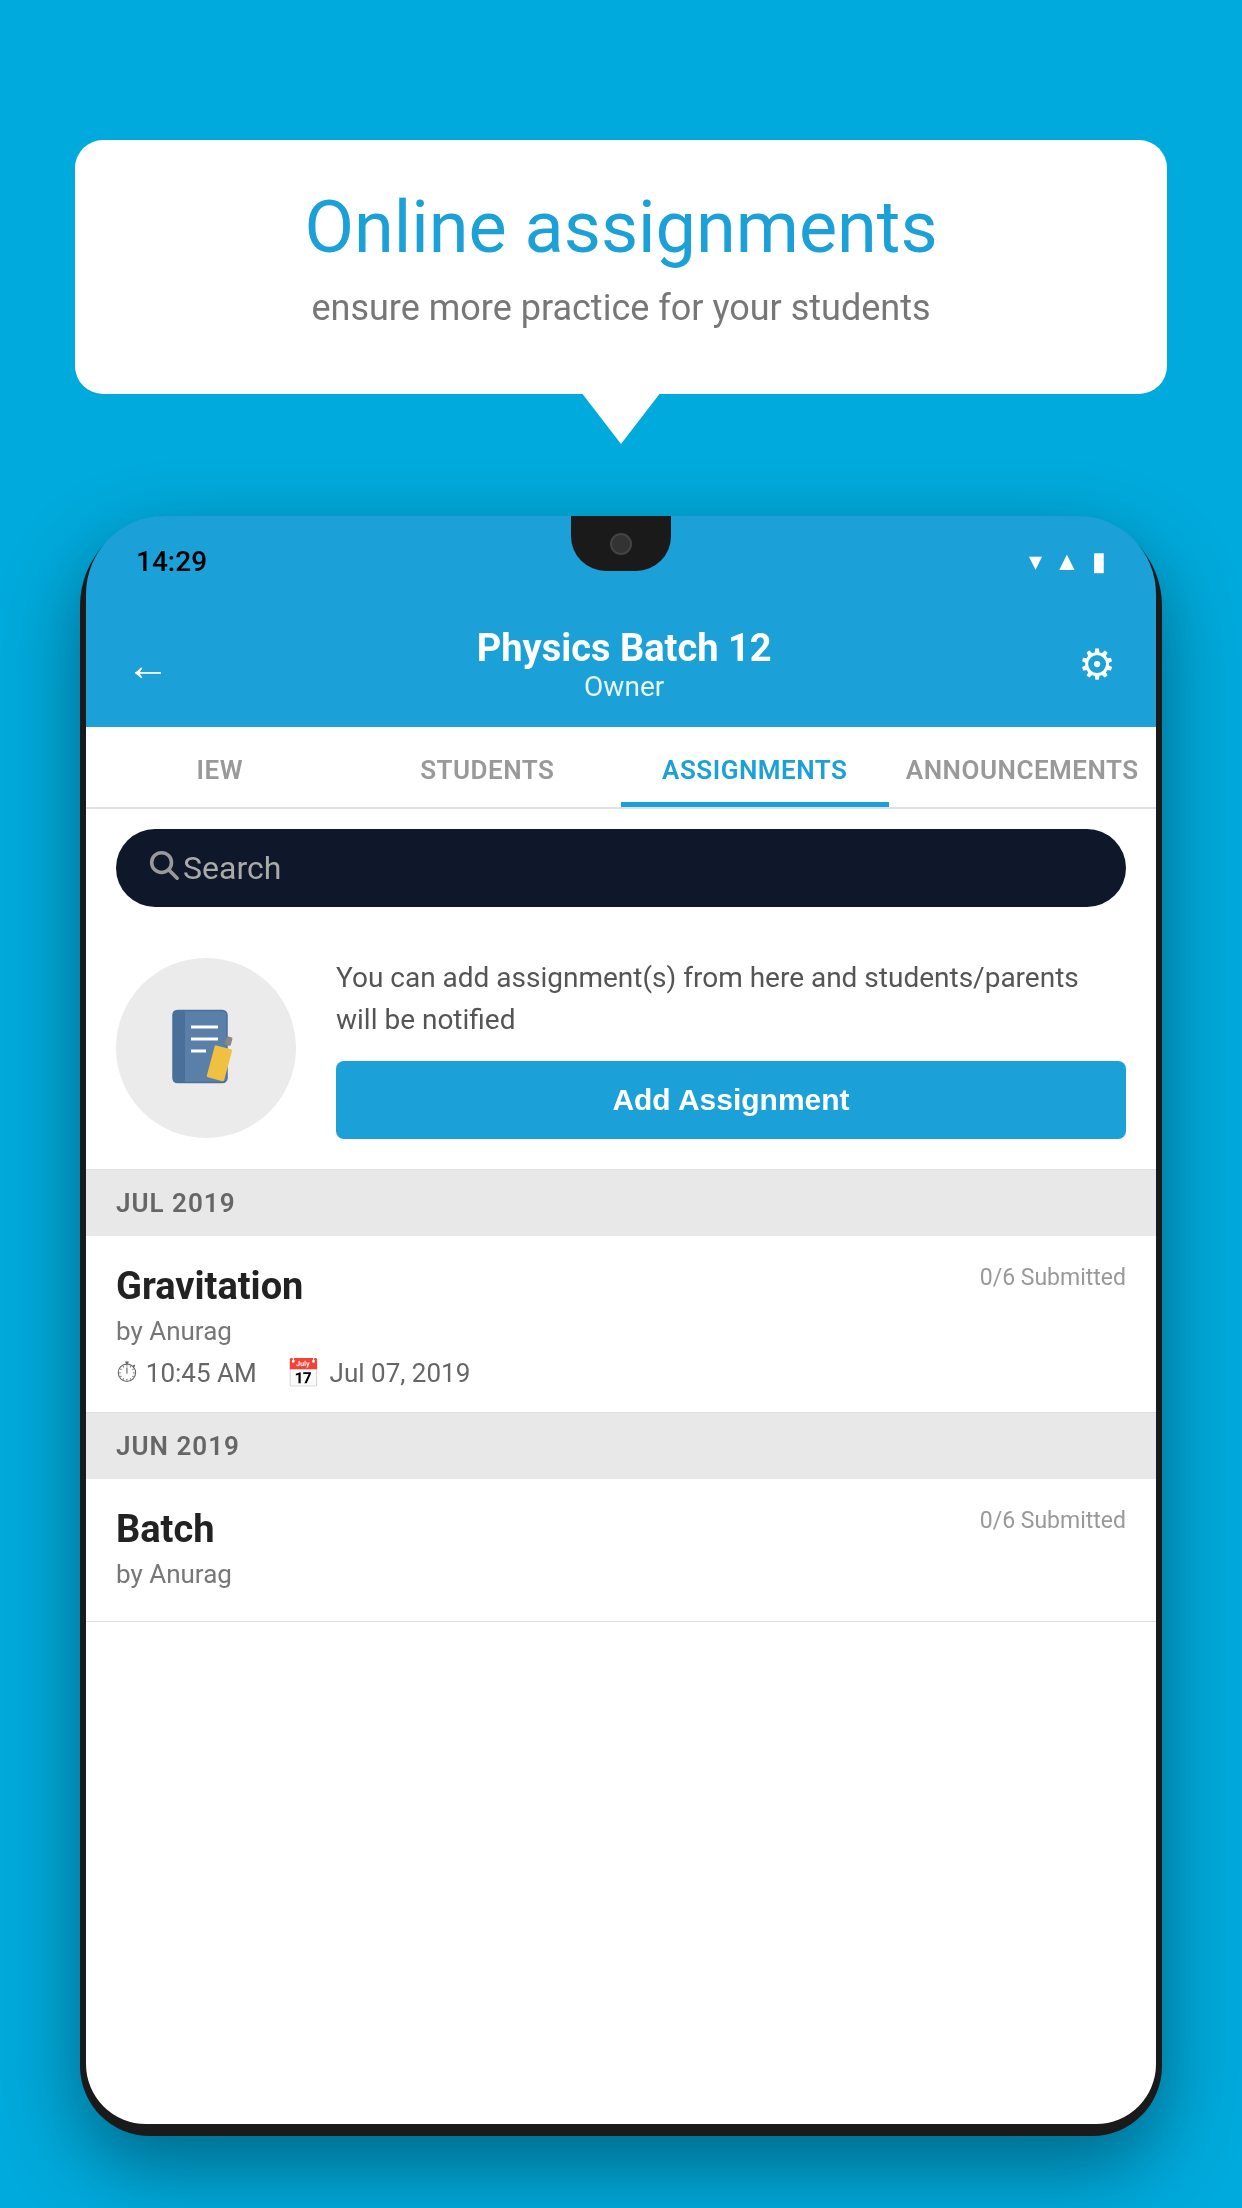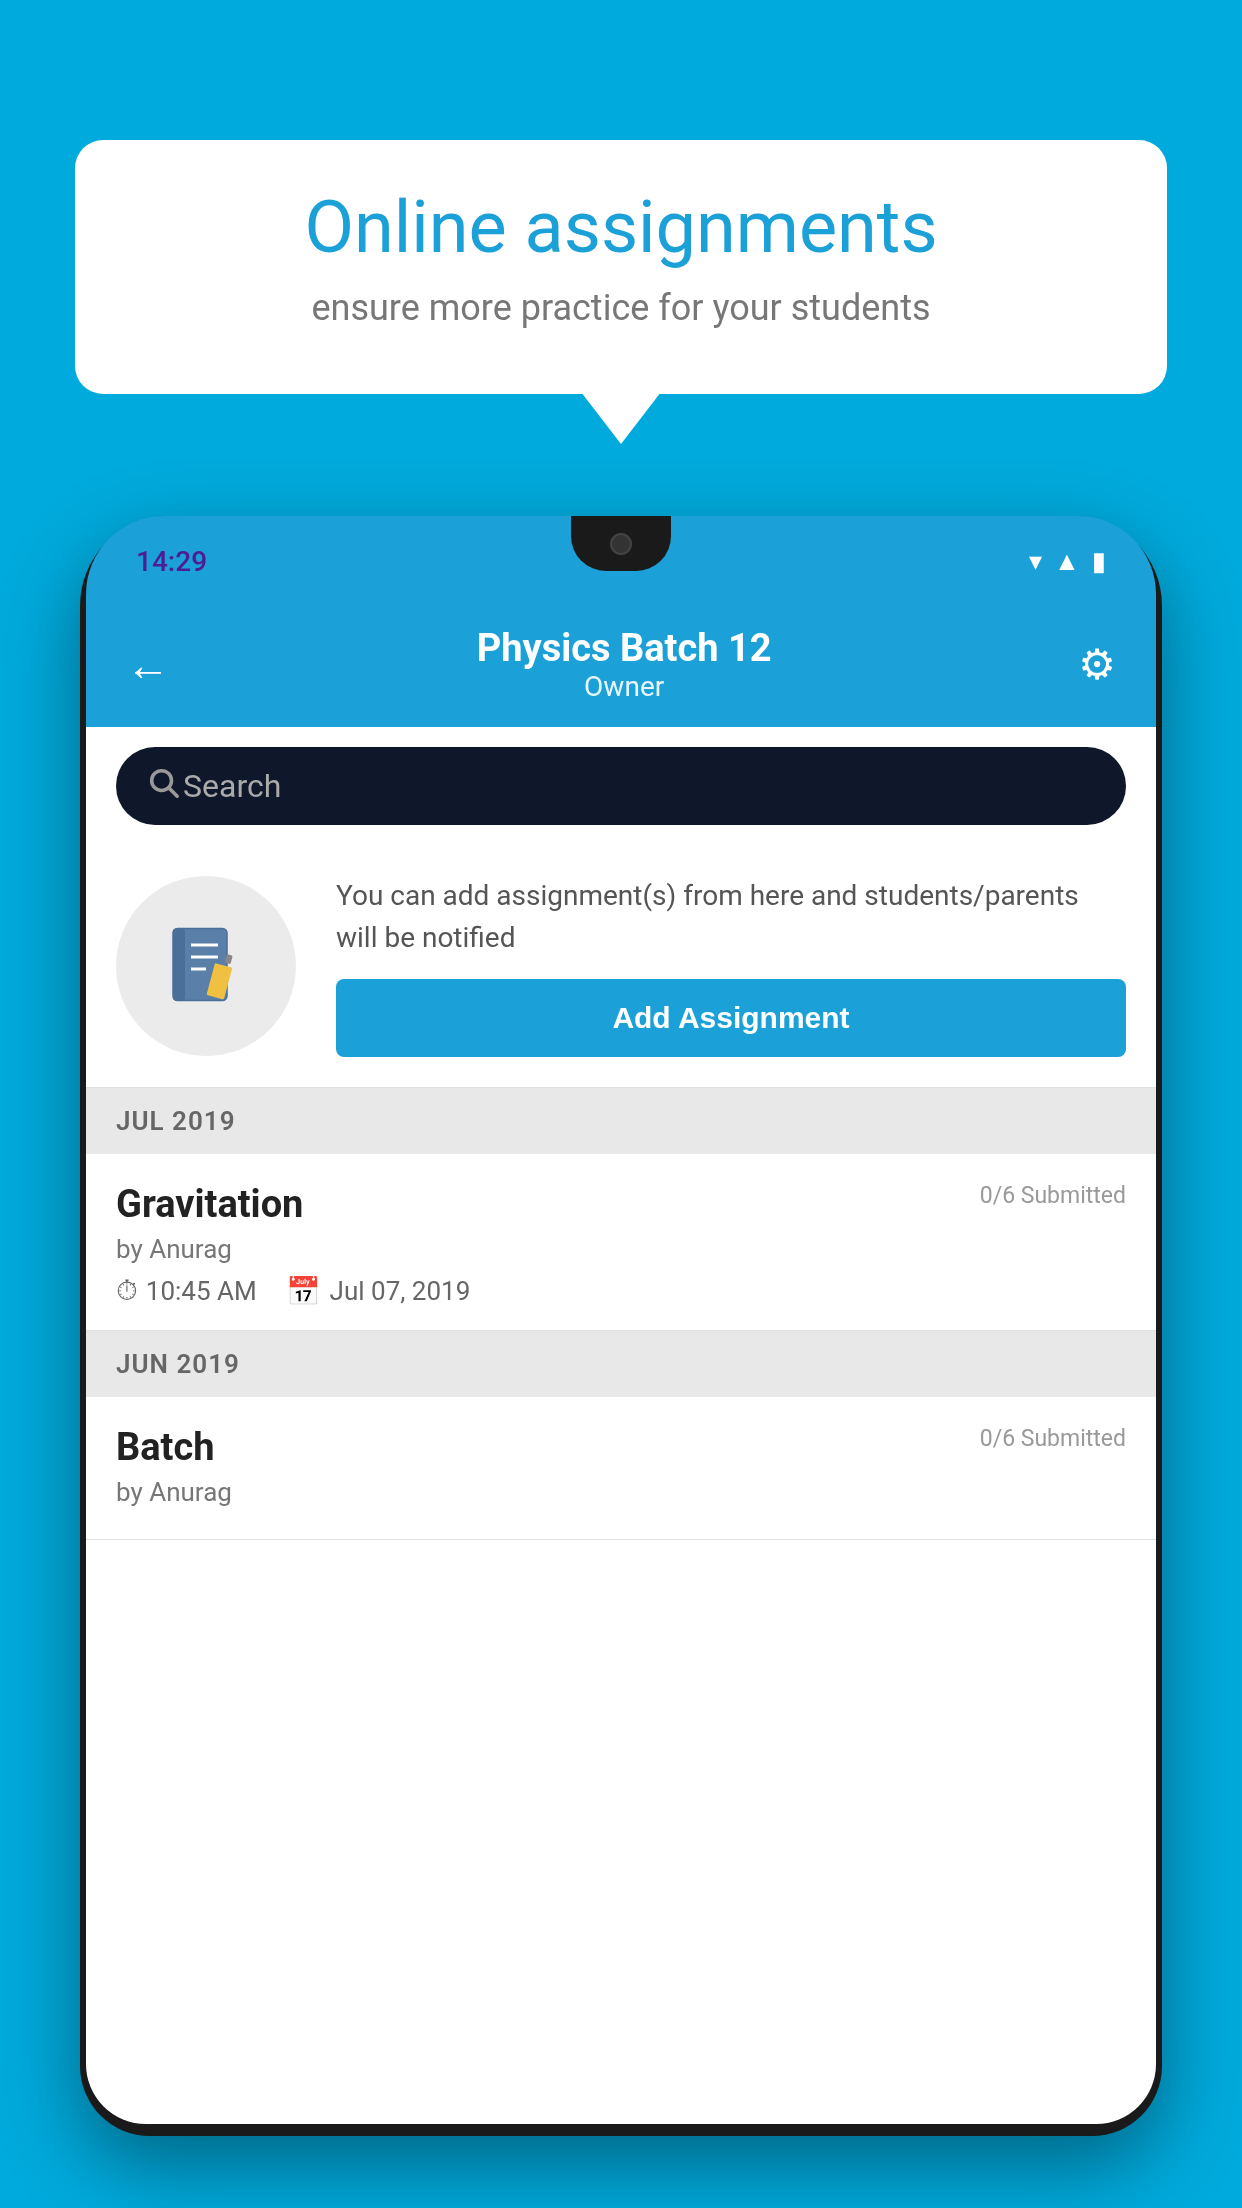--- a/index.html
+++ b/index.html
@@ -85,21 +85,21 @@
       height: 90px;
       border-radius: 60px 60px 0 0;
       display: flex;
       align-items: center;
       justify-content: space-between;
       padding: 0 50px;
       position: relative;
     }
 
     .status-time {
-      color: #4c1d95;
+      color: #000000;
       font-size: 28px;
       font-weight: 500;
     }
 
     .notch {
       width: 100px;
       height: 55px;
       background: #1a1a1a;
       border-radius: 0 0 35px 35px;
       position: absolute;
@@ -380,20 +380,34 @@
 
         <div class="app-header">
           <span class="back-arrow">←</span>
           <div class="header-center">
             <div class="header-title">Physics Batch 12</div>
             <div class="header-subtitle">Owner</div>
           </div>
           <span class="settings-icon">⚙</span>
         </div>
 
+        <div class="tabs-bar">
+          <div class="tab-item">
+            <span>IEW</span>
+          </div>
+          <div class="tab-item">
+            <span>STUDENTS</span>
+          </div>
+          <div class="tab-item active">
+            <span>ASSIGNMENTS</span>
+          </div>
+          <div class="tab-item">
+            <span>ANNOUNCEMENTS</span>
+          </div>
+        </div>
 
         <div class="search-container">
           <div class="search-bar">
             <span class="search-icon-svg">
               <svg width="34" height="34" viewBox="0 0 24 24" fill="none" stroke="#999" stroke-width="2.5" stroke-linecap="round">
                 <circle cx="11" cy="11" r="7"></circle>
                 <line x1="16.5" y1="16.5" x2="22" y2="22"></line>
               </svg>
             </span>
             <span class="search-text">Search</span>

